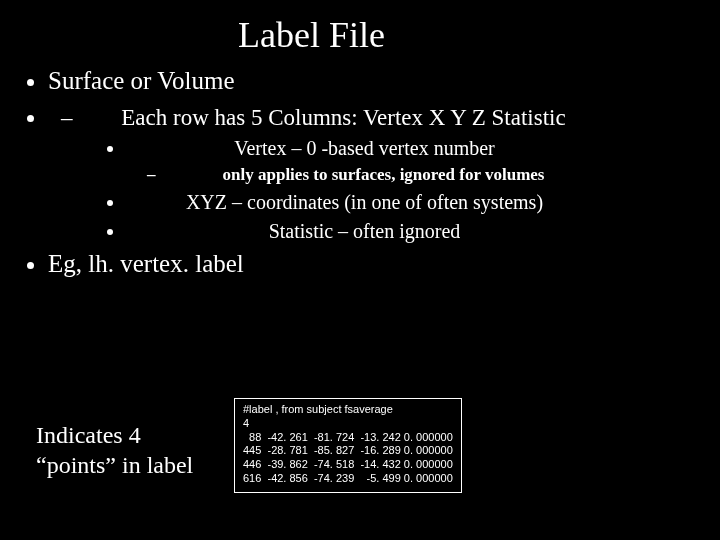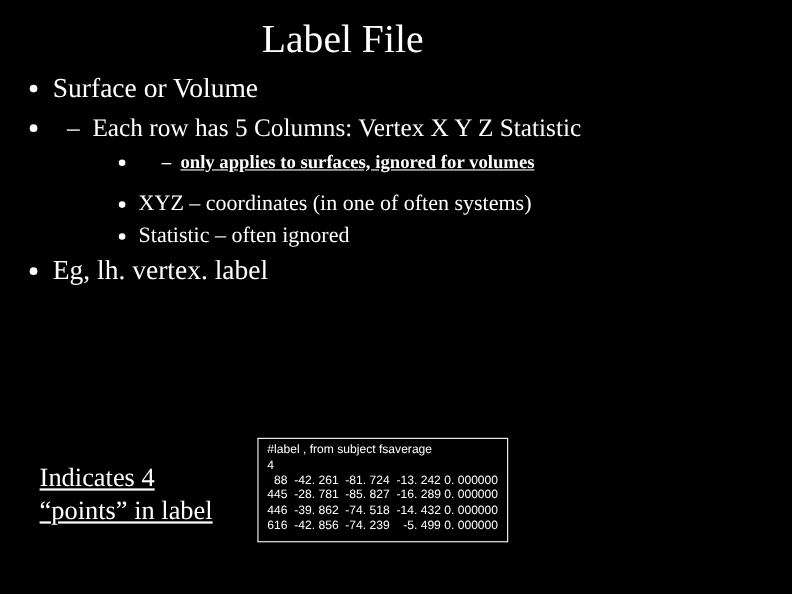--- a/index.html
+++ b/index.html
@@ -32,20 +32,21 @@
     line-height: 1.35;
   }
   ul.level1 > li {
     margin-bottom: 2px;
     list-style-type: disc;
   }
   ul.level2 {
     margin: 2px 0 2px 10px;
     padding-left: 26px;
     font-size: 23px;
+    text-align: center;
   }
   ul.level2 > li {
     list-style-type: "–  ";
     margin-bottom: 2px;
   }
   ul.level3 {
     margin: 2px 0 2px 16px;
     padding-left: 26px;
     font-size: 20px;
   }
@@ -54,37 +55,35 @@
     margin-bottom: 2px;
   }
   ul.level4 {
     margin: 2px 0 2px 14px;
     padding-left: 24px;
     font-size: 17px;
     font-weight: bold;
   }
   ul.level4 > li {
     list-style-type: "–  ";
-    margin-bottom: 12px;
-    text-decoration: underline;
+    margin-bottom: 2px;
   }
   .footer-row {
     position: absolute;
     left: 36px;
     top: 398px;
     display: flex;
     align-items: flex-start;
   }
   .caption {
     font-size: 24px;
     line-height: 1.25;
     width: 190px;
     margin-right: 8px;
     padding-top: 22px;
-    text-decoration: underline;
   }
   .codebox {
     border: 1px solid #ffffff;
     padding: 4px 8px 6px 8px;
     font-family: Arial, Helvetica, sans-serif;
     font-size: 11px;
     line-height: 1.25;
     white-space: pre;
   }
 </style>
@@ -96,20 +95,21 @@
   <div class="title">Label File</div>
 
   <ul class="level1">
     <li>Surface or Volume</li>
     <li>
       <ul class="level2">
         <li>
           <span>Each row has 5 Columns: Vertex  X Y Z Statistic</span>
           <ul class="level3">
             <li>
+              <span>Vertex – 0 -based vertex number</span>
               <ul class="level4">
                 <li>only applies to surfaces, ignored for volumes</li>
               </ul>
             </li>
             <li>XYZ – coordinates (in one of often systems)</li>
             <li>Statistic – often ignored</li>
           </ul>
         </li>
       </ul>
     </li>

